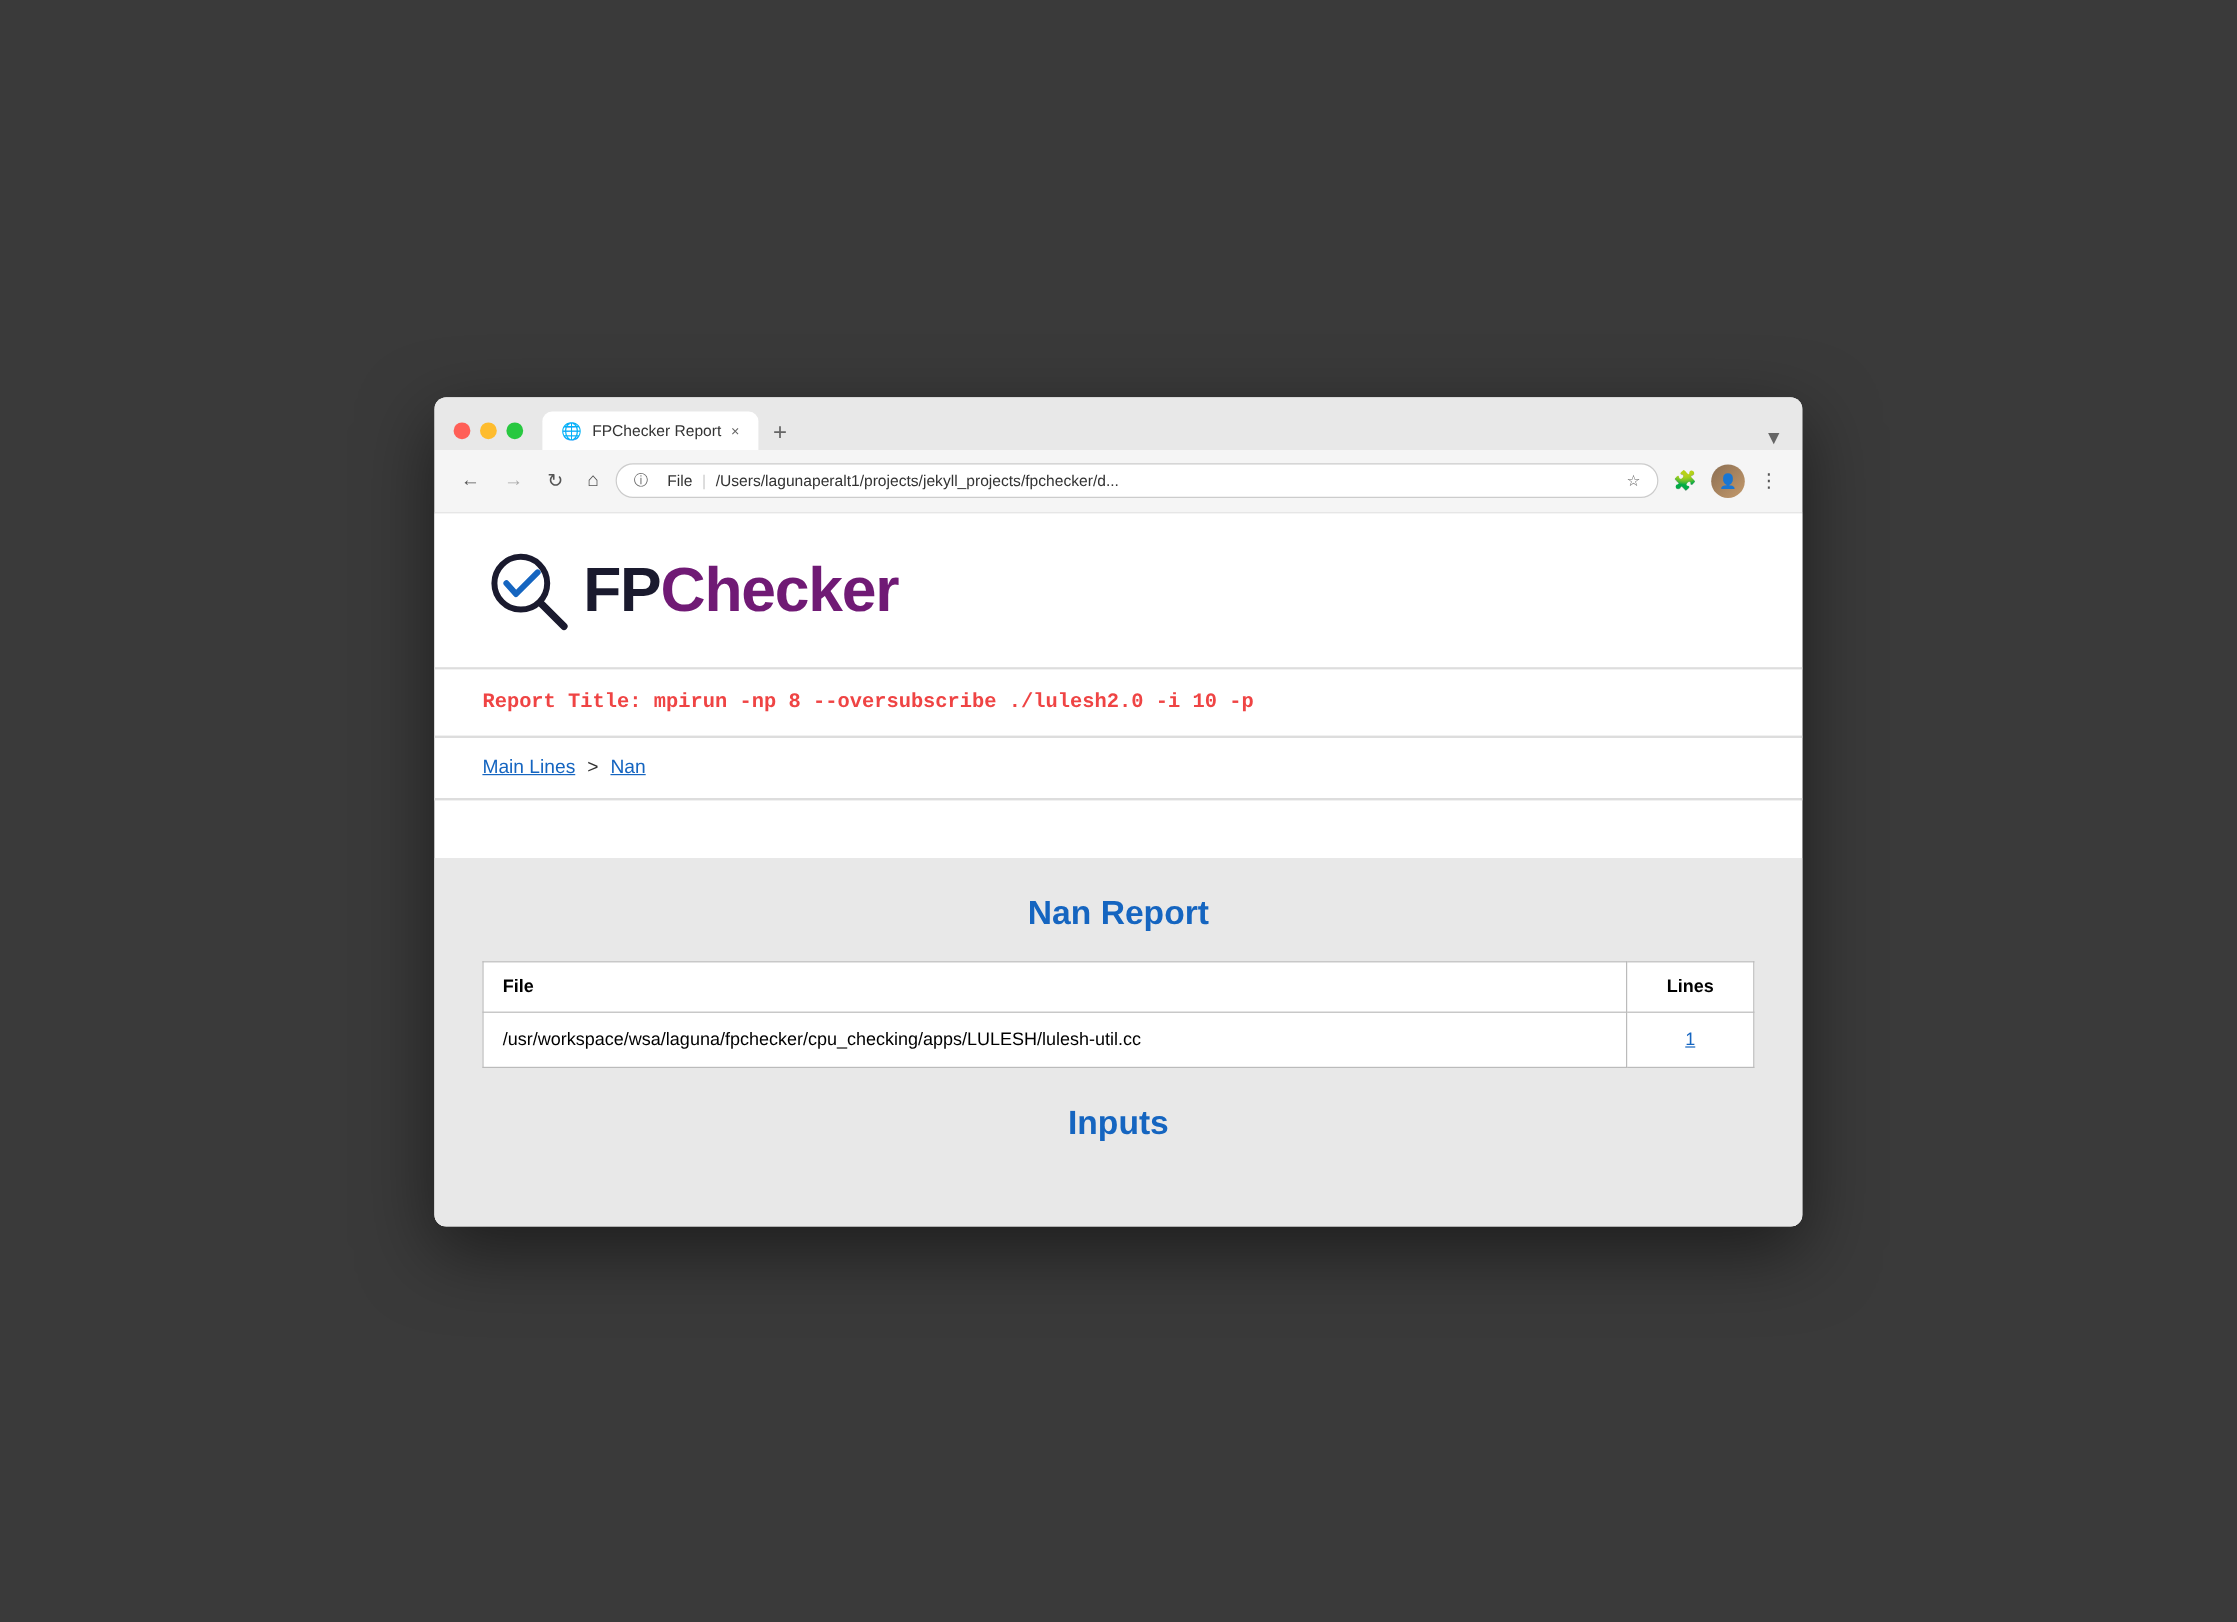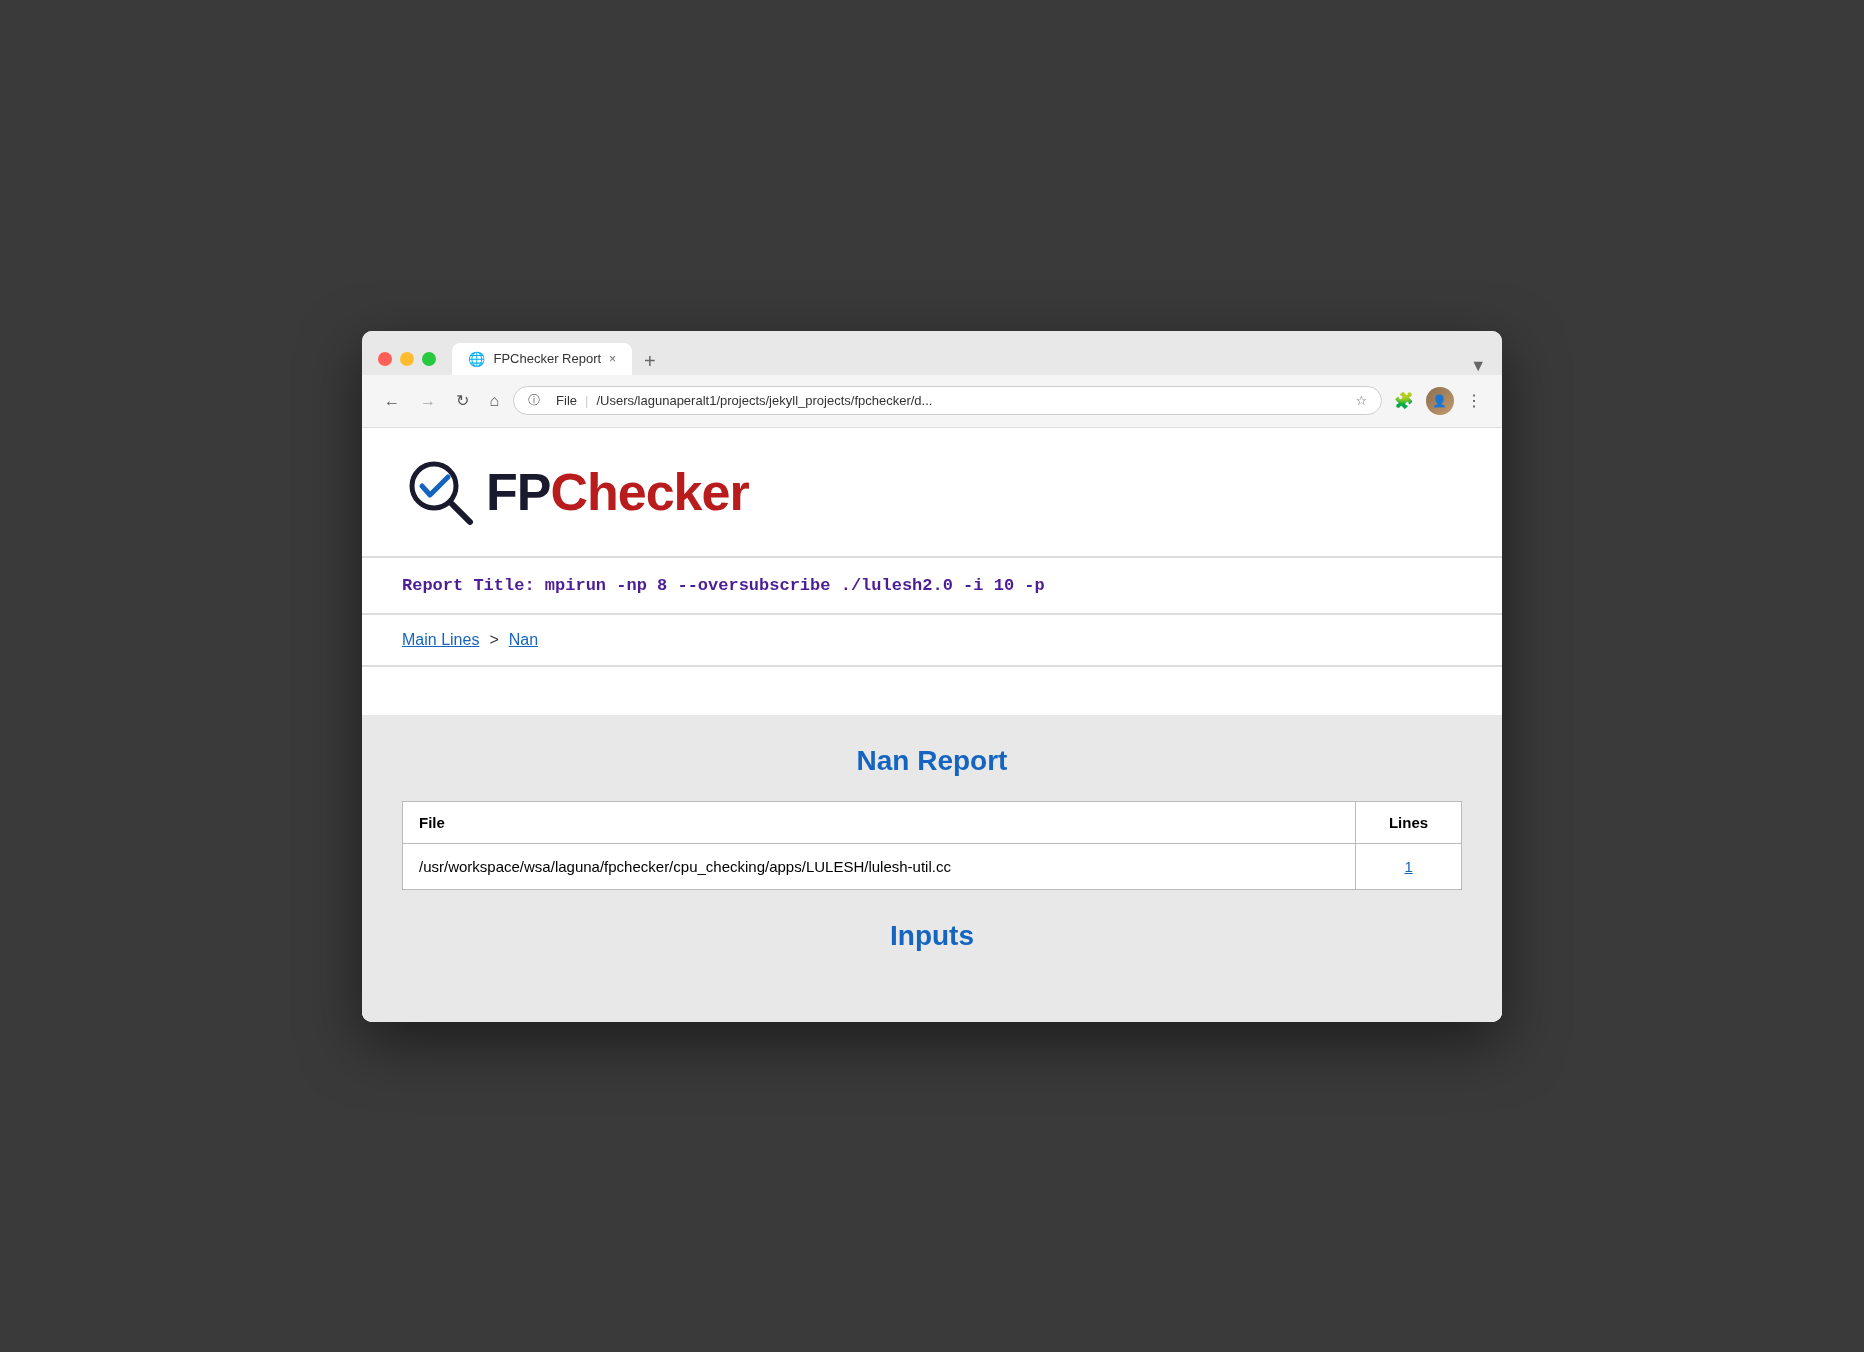--- a/index.html
+++ b/index.html
@@ -201,33 +201,33 @@
       font-size: 52px;
       font-weight: 700;
       letter-spacing: -1px;
     }
 
     .logo-fp {
       color: #1a1a2e;
     }
 
     .logo-checker {
-      color: #b91c1c;
+      color: #701a75;
     }
 
     
     .report-title-section {
       padding: 18px 40px;
       border-bottom: 2px solid #ddd;
       background: #fff;
     }
 
     .report-title-text {
       font-family: 'Courier New', monospace;
-      color: #4c1d95;
+      color: #ef4444;
       font-size: 17px;
       font-weight: bold;
     }
 
     
     .breadcrumb-section {
       padding: 16px 40px;
       border-bottom: 2px solid #ddd;
       background: #fff;
       display: flex;

